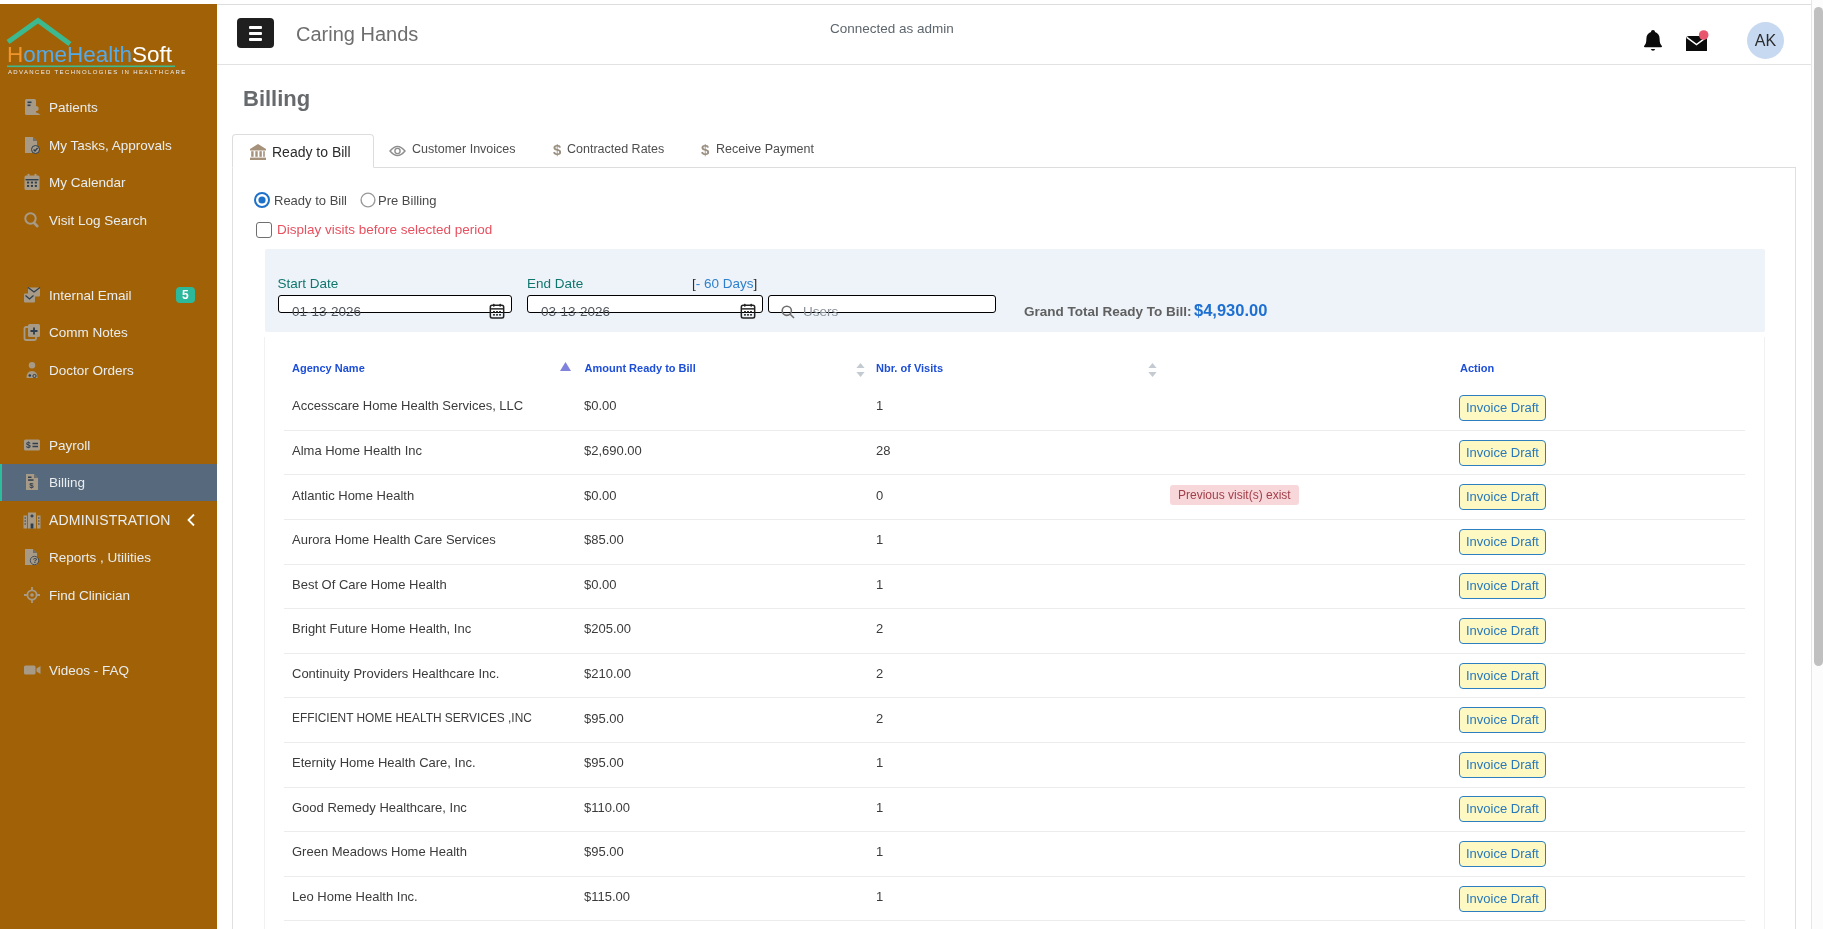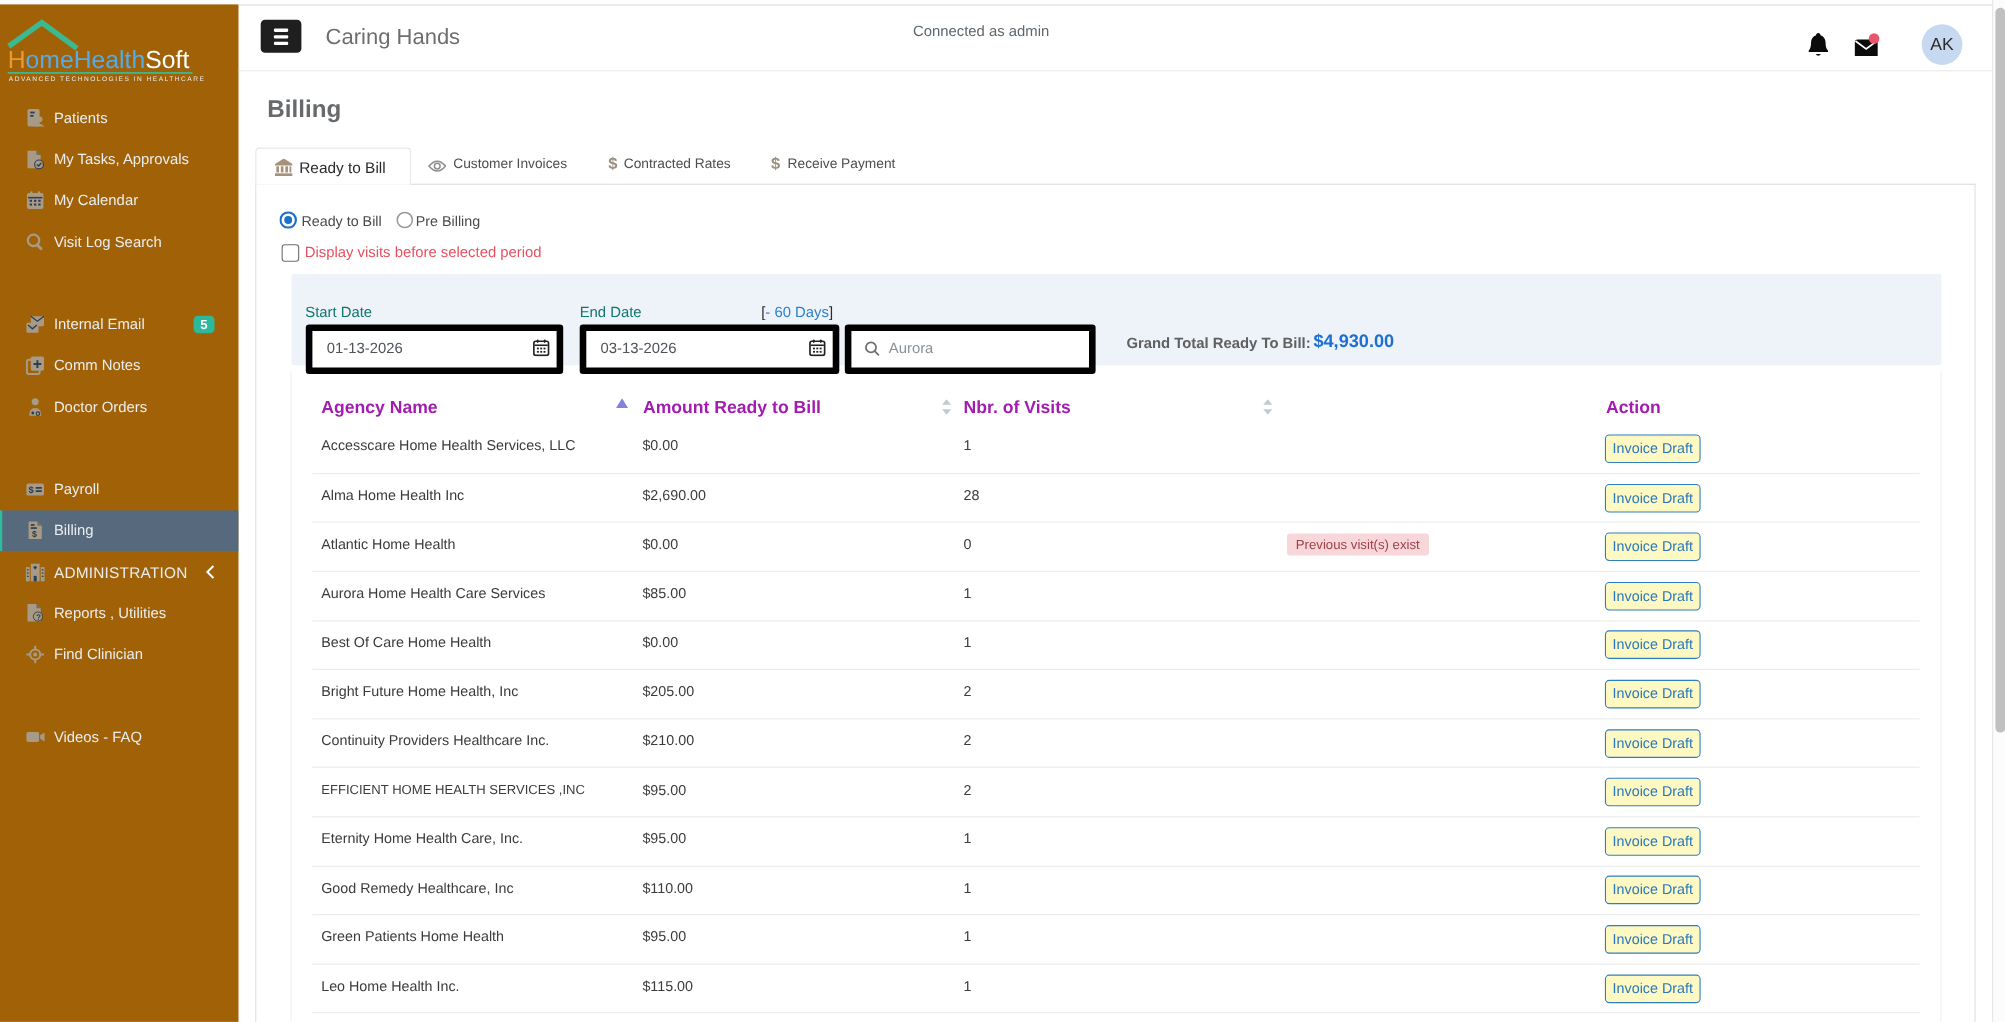--- a/index.html
+++ b/index.html
@@ -33,26 +33,26 @@
   border:1px solid #e0e0e0; border-top:none; background:#fff; }
 .tab { position:absolute; top:69px; height:34px; font-size:12.5px; color:#4e4e4e; white-space:nowrap; z-index:2; }
 .tab.active { background:#fff; border:1px solid #ddd; border-bottom:1px solid #fff;
   border-radius:4px 4px 0 0; color:#2b2b2b; }
 .tabline { position:absolute; left:15px; top:102px; width:1564px; height:1px; background:#ddd; }
 
 .radios { position:absolute; left:36.5px; top:126.5px; font-size:13px; color:#4a4a4a; white-space:nowrap; }
 .redchk { position:absolute; left:38.5px; top:156.5px; font-size:13.5px; color:#e8505f; white-space:nowrap; }
 .fpanel { position:absolute; left:48px; top:184px; width:1500px; height:82.5px; background:#eef3f9; border-radius:2px; }
 .flabel { position:absolute; font-size:13.5px; color:#0f766e; line-height:16px; }
-.finput { position:absolute; height:45px; background:#fff; border:6px solid #000000; border-radius:3px;
+.finput { position:absolute; height:18px; background:#fff; border:1px solid #000000; border-radius:3px;
   font-size:13.5px; color:#4f545b; }
 .gtl { position:absolute; font-size:13.5px; font-weight:bold; color:#606060; }
 .gtv { position:absolute; font-size:16.5px; font-weight:bold; color:#1e6fd2; }
 
-.thead { position:absolute; font-weight:bold; font-size:16px; color:#a21caf; }
+.thead { position:absolute; font-weight:bold; font-size:11px; color:#1d4ed8; }
 .trow { position:absolute; left:67px; width:1461px; height:44.6px; border-bottom:1px solid #ececec;
   font-size:13px; color:#3b3b3b; }
 .c1 { position:absolute; left:8px; top:calc(50% - 2.5px); transform:translateY(-50%); }
 .c2 { position:absolute; left:300px; top:calc(50% - 2.5px); transform:translateY(-50%); }
 .c3 { position:absolute; left:592px; top:calc(50% - 2.5px); transform:translateY(-50%); }
 .cbadge { position:absolute; left:886px; top:calc(50% - 2.5px); transform:translateY(-50%);
   background:#f8d7da; color:#a0404a; font-size:12px; padding:3px 8px; border-radius:3px; }
 .cbtn { position:absolute; left:1175px; top:50%; transform:translateY(-50%); width:87px; height:26px;
   border:1px solid #2e7fc0; color:#2878bc; background:#fef9c3; border-radius:4px; box-sizing:border-box;
   font-size:13px; line-height:24px; text-align:center; white-space:nowrap; }
@@ -300,21 +300,21 @@
           <rect x="8" y="12.4" width="2" height="1.8"></rect>
           <rect x="11.4" y="12.4" width="2" height="1.8"></rect>
         </g>
       </svg>
   </div>
   <div class="finput" style="left:551px;top:230px;width:228px;">
     <svg style="position:absolute;left:12px;top:9px" width="14" height="14" viewBox="0 0 14 14" fill="none" stroke="#6f6f6f" stroke-width="1.6">
         <circle cx="5.8" cy="5.8" r="4.6"></circle>
         <path d="M9.2 9.2 L13 13"></path>
       </svg>
-    <span style="position:absolute;left:34px;top:8px;color:#8a9199">Aurora</span>
+    <span style="position:absolute;left:34px;top:8px;color:#8a9199">Users</span>
   </div>
   <div class="gtl" style="left:807px;top:239px">Grand Total Ready To Bill:</div>
   <div class="gtv" style="left:977px;top:236px">$4,930.00</div>
 
   <div style="position:absolute;left:47px;top:272px;width:1501px;height:592px;border-left:1px solid #f1f1f1;border-right:1px solid #f1f1f1;"></div>
   <div class="thead" style="left:75px;top:297px">Agency Name</div>
   <svg style="position:absolute;left:343px;top:297px" width="11" height="9" viewBox="0 0 11 9">
       <path d="M5.5 0 L11 9 H0 Z" fill="#8182dd"></path>
     </svg>
   <div class="thead" style="left:367.5px;top:297px">Amount Ready to Bill</div>
@@ -384,21 +384,21 @@
       <span class="c3">1</span>
       <span class="cbtn">Invoice Draft</span>
     </div>
   <div class="trow" style="top:722.6px">
       <span class="c1">Good Remedy Healthcare, Inc</span>
       <span class="c2">$110.00</span>
       <span class="c3">1</span>
       <span class="cbtn">Invoice Draft</span>
     </div>
   <div class="trow" style="top:767.2px">
-      <span class="c1">Green Patients Home Health</span>
+      <span class="c1">Green Meadows Home Health</span>
       <span class="c2">$95.00</span>
       <span class="c3">1</span>
       <span class="cbtn">Invoice Draft</span>
     </div>
   <div class="trow" style="top:811.8px">
       <span class="c1">Leo Home Health Inc.</span>
       <span class="c2">$115.00</span>
       <span class="c3">1</span>
       <span class="cbtn">Invoice Draft</span>
     </div>

